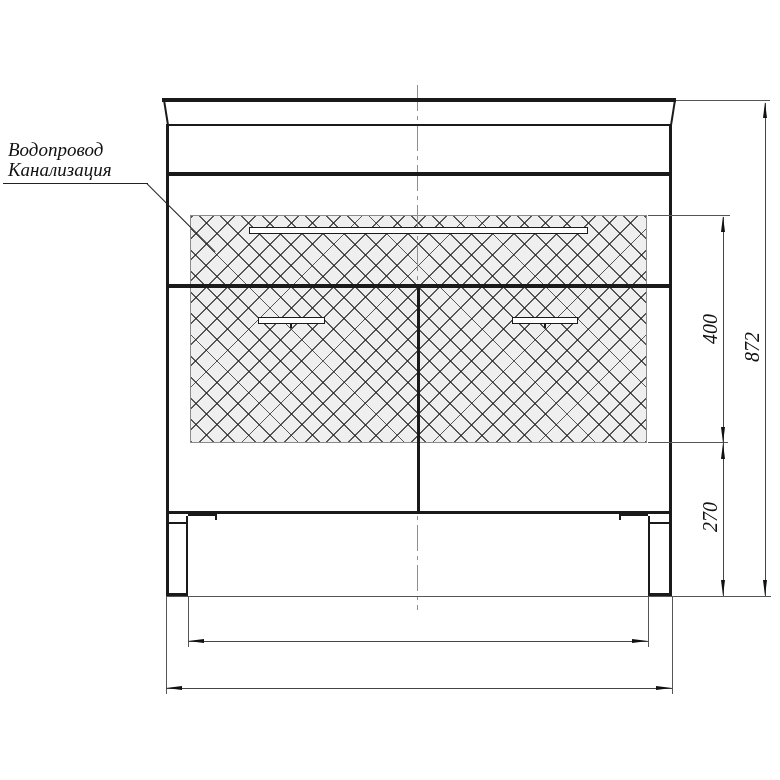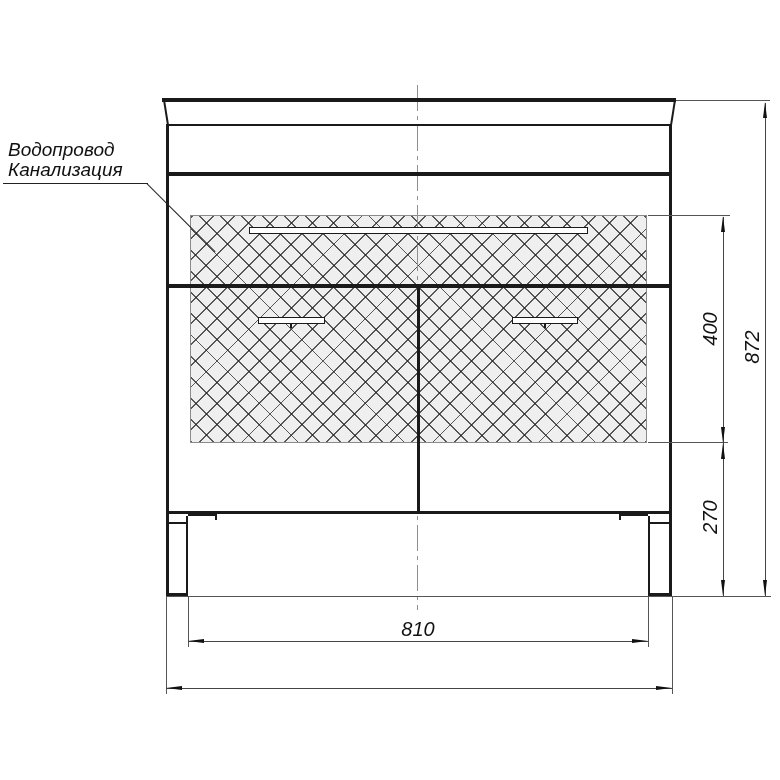--- a/index.html
+++ b/index.html
@@ -1,18 +1,18 @@
 <!DOCTYPE html>
 <html><head>
 <meta charset="utf-8">
 <style>
   html,body{margin:0;padding:0;background:#fff;}
   #stage{
     position:relative;width:780px;height:780px;background:#ffffff;overflow:hidden;
-    font-family:Liberation Sans, sans-serif;
+    font-family:Liberation Serif, serif;
   }
   
   .ln{position:absolute;background:#1a1a1a;}
   
   .ext{position:absolute;background:#555;}
   .dim{position:absolute;background:#444;}
   
   .centerline{
     position:absolute;width:1px;
     background:repeating-linear-gradient(to bottom,
@@ -114,15 +114,14 @@
   <div class="arr right" style="left:656px;top:686px;"></div>
 
   <div class="callout" style="left:8px;top:140px;">Водопровод</div>
   <div class="callout" style="left:8px;top:160px;">Канализация</div>
   <div class="ext" style="left:3px;top:183px;width:145px;height:1px;background:#222;"></div>
   <div class="ext slant" style="left:147px;top:183px;width:97px;height:1px;background:#222;transform:rotate(45deg);"></div>
 
   <div class="dimlabel vert" style="left:680px;top:318px;">400</div>
   <div class="dimlabel vert" style="left:722px;top:336px;">872</div>
   <div class="dimlabel vert" style="left:680px;top:506px;">270</div>
-  <div class="dimlabel" style="left:358px;top:618px;">810</div>
 
 </div>
 
 </body></html>

